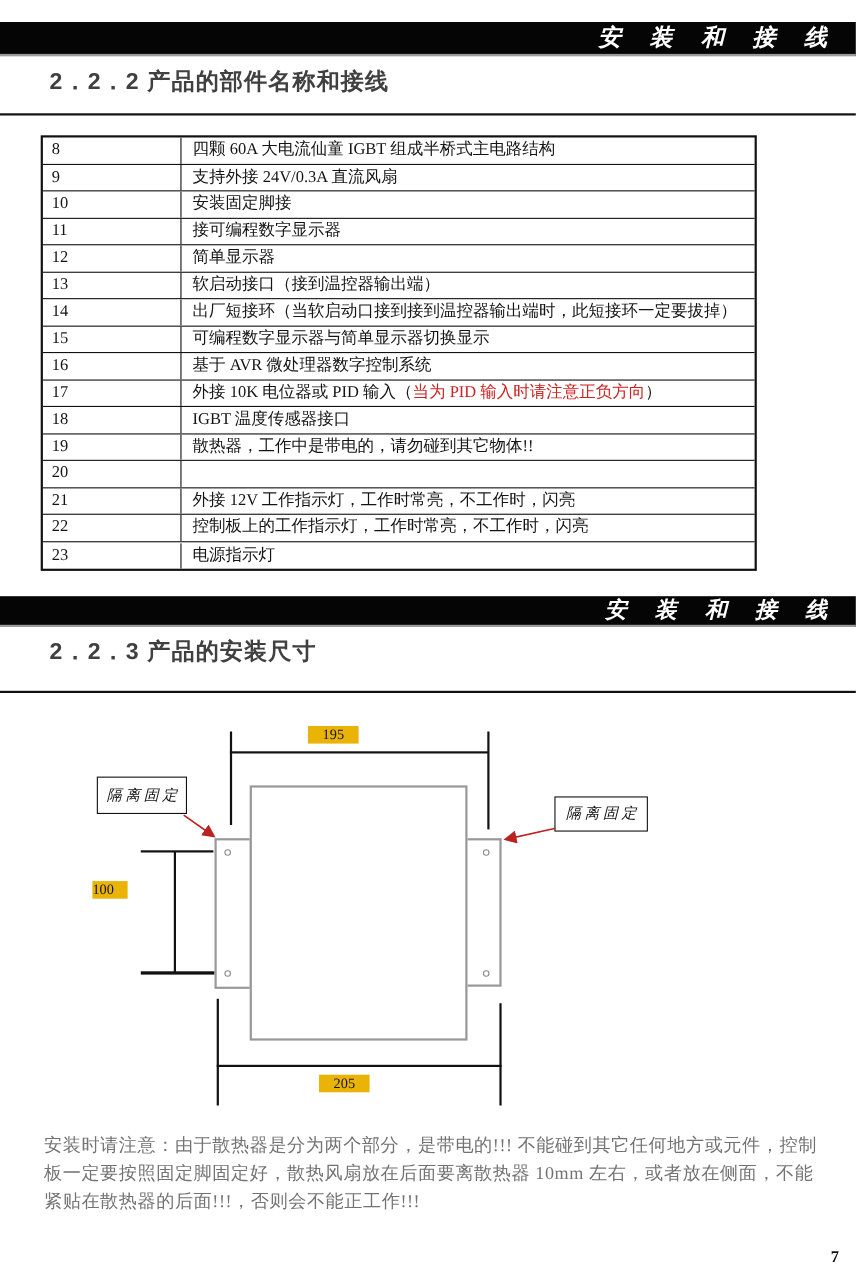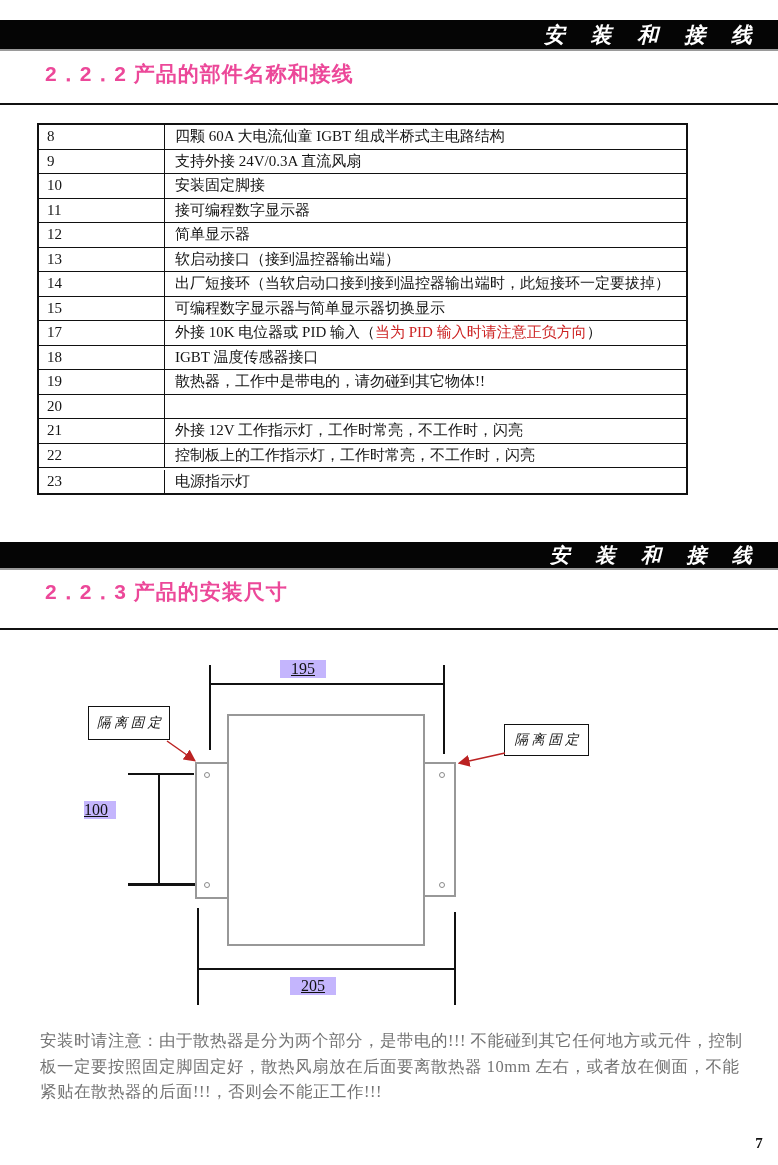--- a/index.html
+++ b/index.html
@@ -21,21 +21,21 @@
     border-bottom:2px solid #9a9a9a;
     box-sizing:border-box;
     padding-right:16px;
     padding-left:39px;
   }
   #bar1{top:20px;height:31px;line-height:29px;font-size:21px;}
   #bar2{top:542px;height:28px;line-height:26px;font-size:20px;}
   
   .heading{
     font-family:"Liberation Sans",sans-serif;
-    font-weight:bold;color:#ec4899;
+    font-weight:bold;color:#404040;
     font-size:21px;letter-spacing:1px;
   }
   #h222{top:60px;left:45px;}
   #h223{top:578px;left:45px;}
   .rule{left:0;width:778px;height:0;border-top:2px solid #111;}
   #rule1{top:103px;}
   #rule2{top:628px;}
   
   #parts-table{
     top:123px;left:37px;width:651px;
@@ -66,21 +66,21 @@
   #heatsink-body{left:227px;top:69px;width:198px;height:232px;z-index:3;}
   #flange-left{left:195px;top:117px;width:34px;height:137px;z-index:2;}
   #flange-right{left:422px;top:117px;width:34px;height:135px;z-index:2;}
   .hole{
     position:absolute;width:6px;height:6px;border-radius:50%;
     border:1px solid #8a8a8a;background:#fff;z-index:4;box-sizing:border-box;
   }
   .dimline{position:absolute;background:#111;z-index:1;}
   .dimtext{
     position:absolute;font-family:"Liberation Serif",serif;
-    font-size:16px;color:#111;text-align:center;z-index:5;background:#c4b5fd;text-decoration:underline;
+    font-size:13px;color:#111;text-align:center;z-index:5;background:#eab308;
   }
   .callout{
     position:absolute;border:1.5px solid #111;background:#fff;
     font-size:13.5px;color:#111;text-align:center;
     box-sizing:border-box;z-index:6;
     font-family:"Liberation Serif",serif;
     font-style:italic;
   }
   #callout-left{left:88px;top:61px;width:82px;height:34px;line-height:31px;}
   #callout-right{left:504px;top:79px;width:85px;height:32px;line-height:29px;}
@@ -130,20 +130,24 @@
       <div class="tnum">13</div>
       <div class="ttext">软启动接口（接到温控器输出端）</div>
     </div>
   <div class="trow">
       <div class="tnum">14</div>
       <div class="ttext">出厂短接环（当软启动口接到接到温控器输出端时，此短接环一定要拔掉）</div>
     </div>
   <div class="trow">
       <div class="tnum">15</div>
       <div class="ttext">可编程数字显示器与简单显示器切换显示</div>
+    </div>
+  <div class="trow">
+      <div class="tnum">16</div>
+      <div class="ttext">基于 AVR 微处理器数字控制系统</div>
     </div>
   <div class="trow">
       <div class="tnum">17</div>
       <div class="ttext"><span>外接 10K 电位器或 PID 输入（</span><span class="red-inline">当为 PID 输入时请注意正负方向</span><span>）</span></div>
     </div>
   <div class="trow">
       <div class="tnum">18</div>
       <div class="ttext">IGBT 温度传感器接口</div>
     </div>
   <div class="trow">

